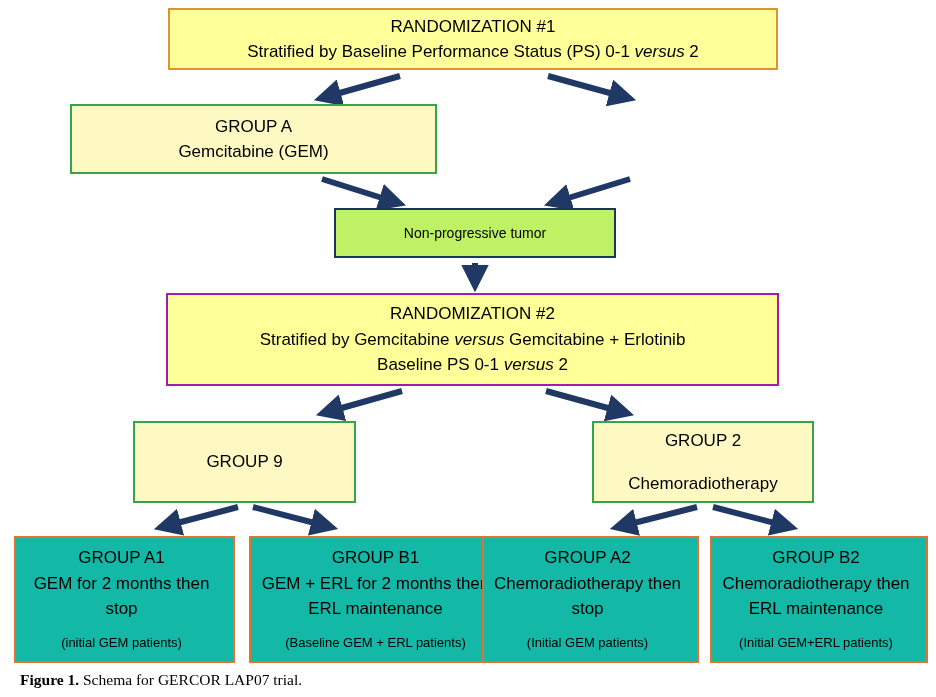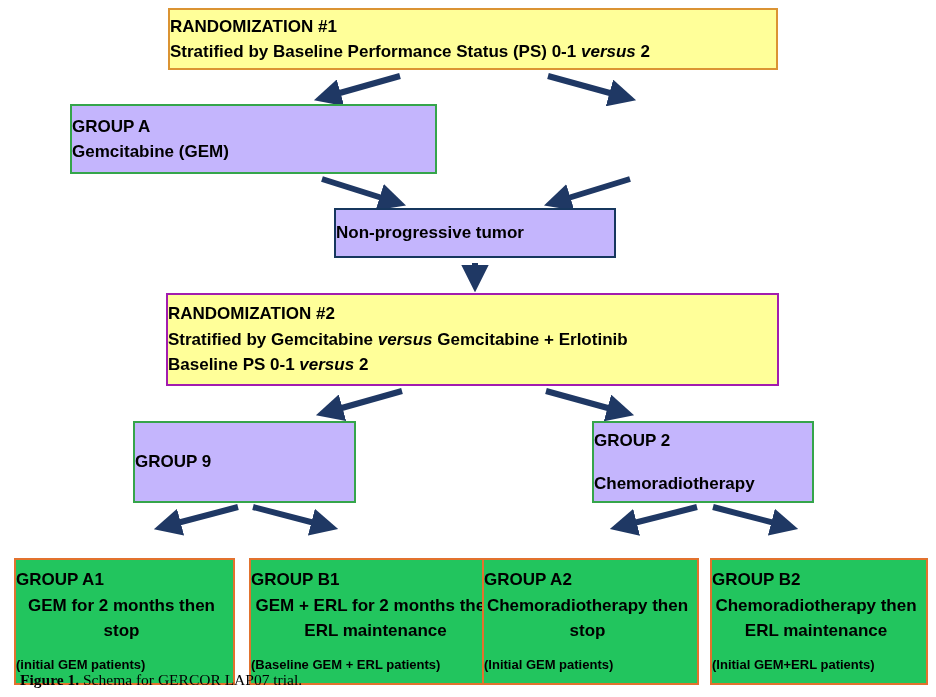--- a/index.html
+++ b/index.html
@@ -10,34 +10,34 @@
     background: #ffffff;
     font-family: "Liberation Sans", sans-serif;
     overflow: hidden;
   }
   .arrows { position: absolute; left: 0; top: 0; }
   .box {
     position: absolute;
     box-sizing: border-box;
     display: flex;
     flex-direction: column;
-    align-items: flex-start;
+    align-items: center;
     justify-content: center;
     text-align: center;
-    font-weight: bold;
+    font-weight: normal;
     color: #000;
     font-size: 17px;
     line-height: 1.5;
   }
   .yellow { background: #FFFF99; }
   .b-orange { border: 2px solid #DB9433; }
   .b-red    { border: 2px solid #a21caf; }
-  .green  { background: #c4b5fd; border: 2px solid #35A54B; }
-  .cyan   { background: #c4b5fd; border: 2px solid #17375E; font-size: 17px; }
-  .pink   { background: #22c55e; border: 2px solid #E2722E; justify-content: flex-start; padding: 7px 6px 9px 0; margin-top: 22px; }
+  .green  { background: #fef9c3; border: 2px solid #35A54B; }
+  .cyan   { background: #bef264; border: 2px solid #17375E; font-size: 14px; }
+  .pink   { background: #14b8a6; border: 2px solid #E2722E; justify-content: flex-start; padding: 7px 6px 9px 0; }
   .pink .note { margin-top: auto; font-size: 13px; line-height: 1.3; }
   .it { font-style: italic; }
   .caption {
     position: absolute;
     left: 20px;
     top: 671px;
     font-family: "Liberation Serif", serif;
     font-size: 15.5px;
     color: #000;
   }

